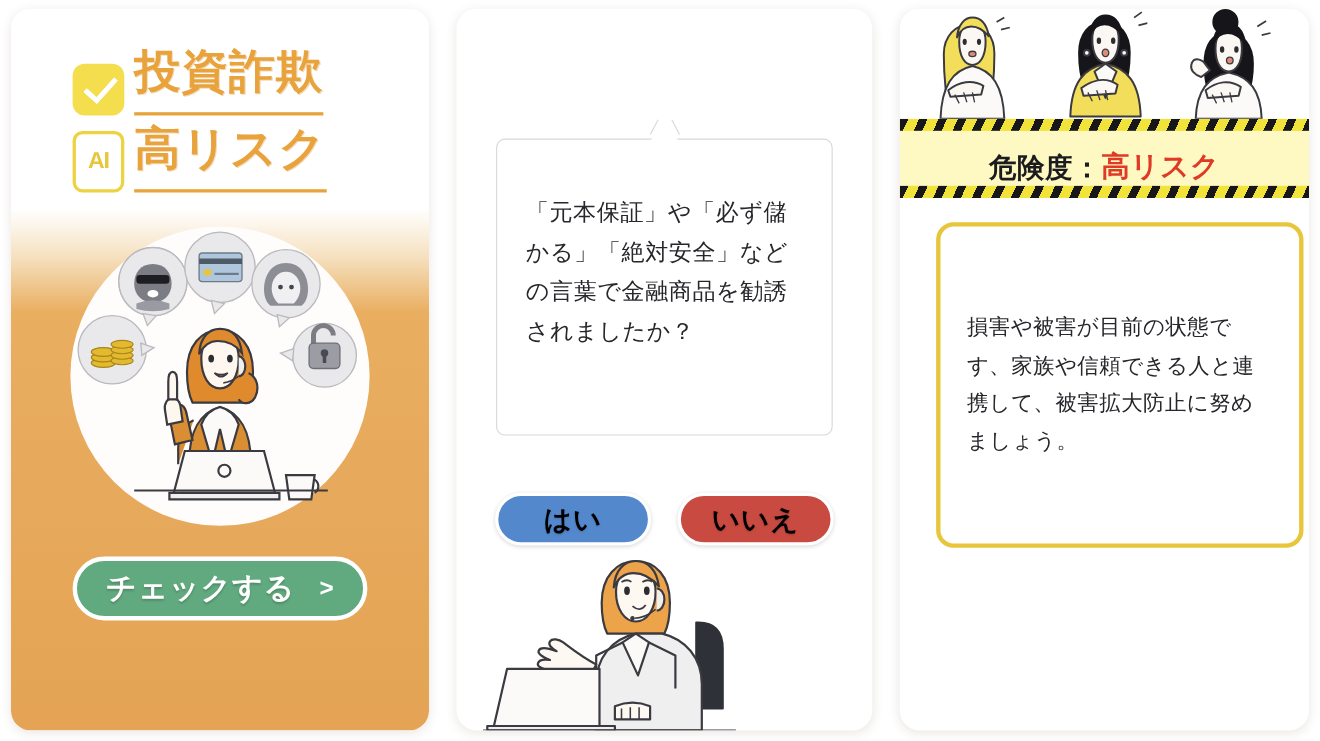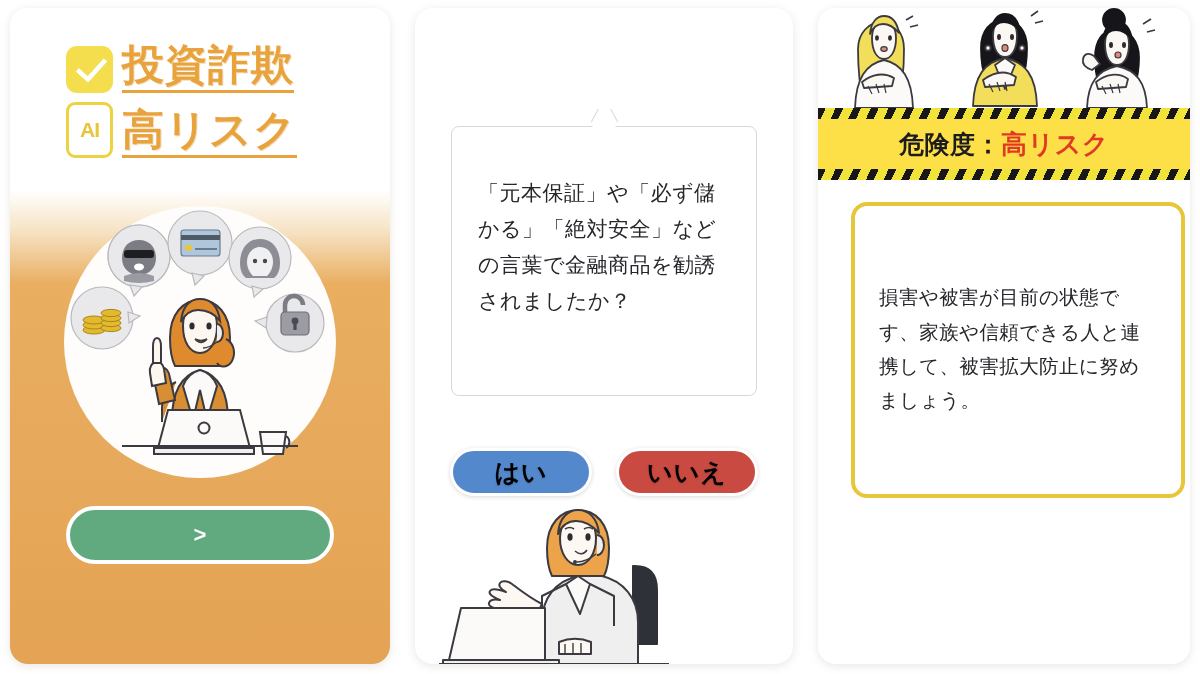--- a/index.html
+++ b/index.html
@@ -79,21 +79,21 @@
     color: #E8C63C;
     letter-spacing: -1px;
     font-family: "Liberation Sans", sans-serif;
   }
   .logo-text {
     font-size: 42px;
     font-weight: 700;
     color: #E8A33C;
     letter-spacing: 1px;
     line-height: 1;
-    padding-bottom: 4px;
+    padding-bottom: 16px;
     border-bottom: 3px solid #E8A33C;
     text-shadow: 1px 1px 0 rgba(220,150,60,.35);
     white-space: nowrap;
     font-family: "DejaVu Sans", "Liberation Sans", sans-serif;
   }
 
   
   .c1-body {
     position: relative;
     height: 480px;
@@ -272,23 +272,23 @@
     height: 11px;
     background-image: repeating-linear-gradient(
       115deg,
       #17171A 0px, #17171A 7px,
       #F2E33A 7px, #F2E33A 16px);
     background-color: #F2E33A;
   }
   .risk-line {
     height: 50px;
     display: flex;
-    align-items: center;
+    align-items: flex-end;
     justify-content: center;
-    background: #fde047;
+    background: #fef9c3;
   }
   .risk-line .lab {
     font-size: 25px;
     font-weight: 700;
     color: #1C1C1F;
     letter-spacing: .5px;
     font-family: "DejaVu Sans", sans-serif;
   }
   .risk-line .val {
     font-size: 26px;
@@ -429,20 +429,21 @@
 
             <path d="M196 226 l26 0 -3 22 -20 0Z" fill="#FBFAF8"></path>
             <path d="M222 230 a7 7 0 0 1 0 12"></path>
 
             <path d="M58 240 l176 0" stroke-width="1.8"></path>
           </g>
         </svg>
       </div>
 
       <div class="cta-btn">
+        <span class="lab">チェックする</span>
         <span class="chev">&gt;</span>
       </div>
 
     </div>
   </div>
 
   <div class="card card-mid">
 
 
     <div class="q-bubble">

